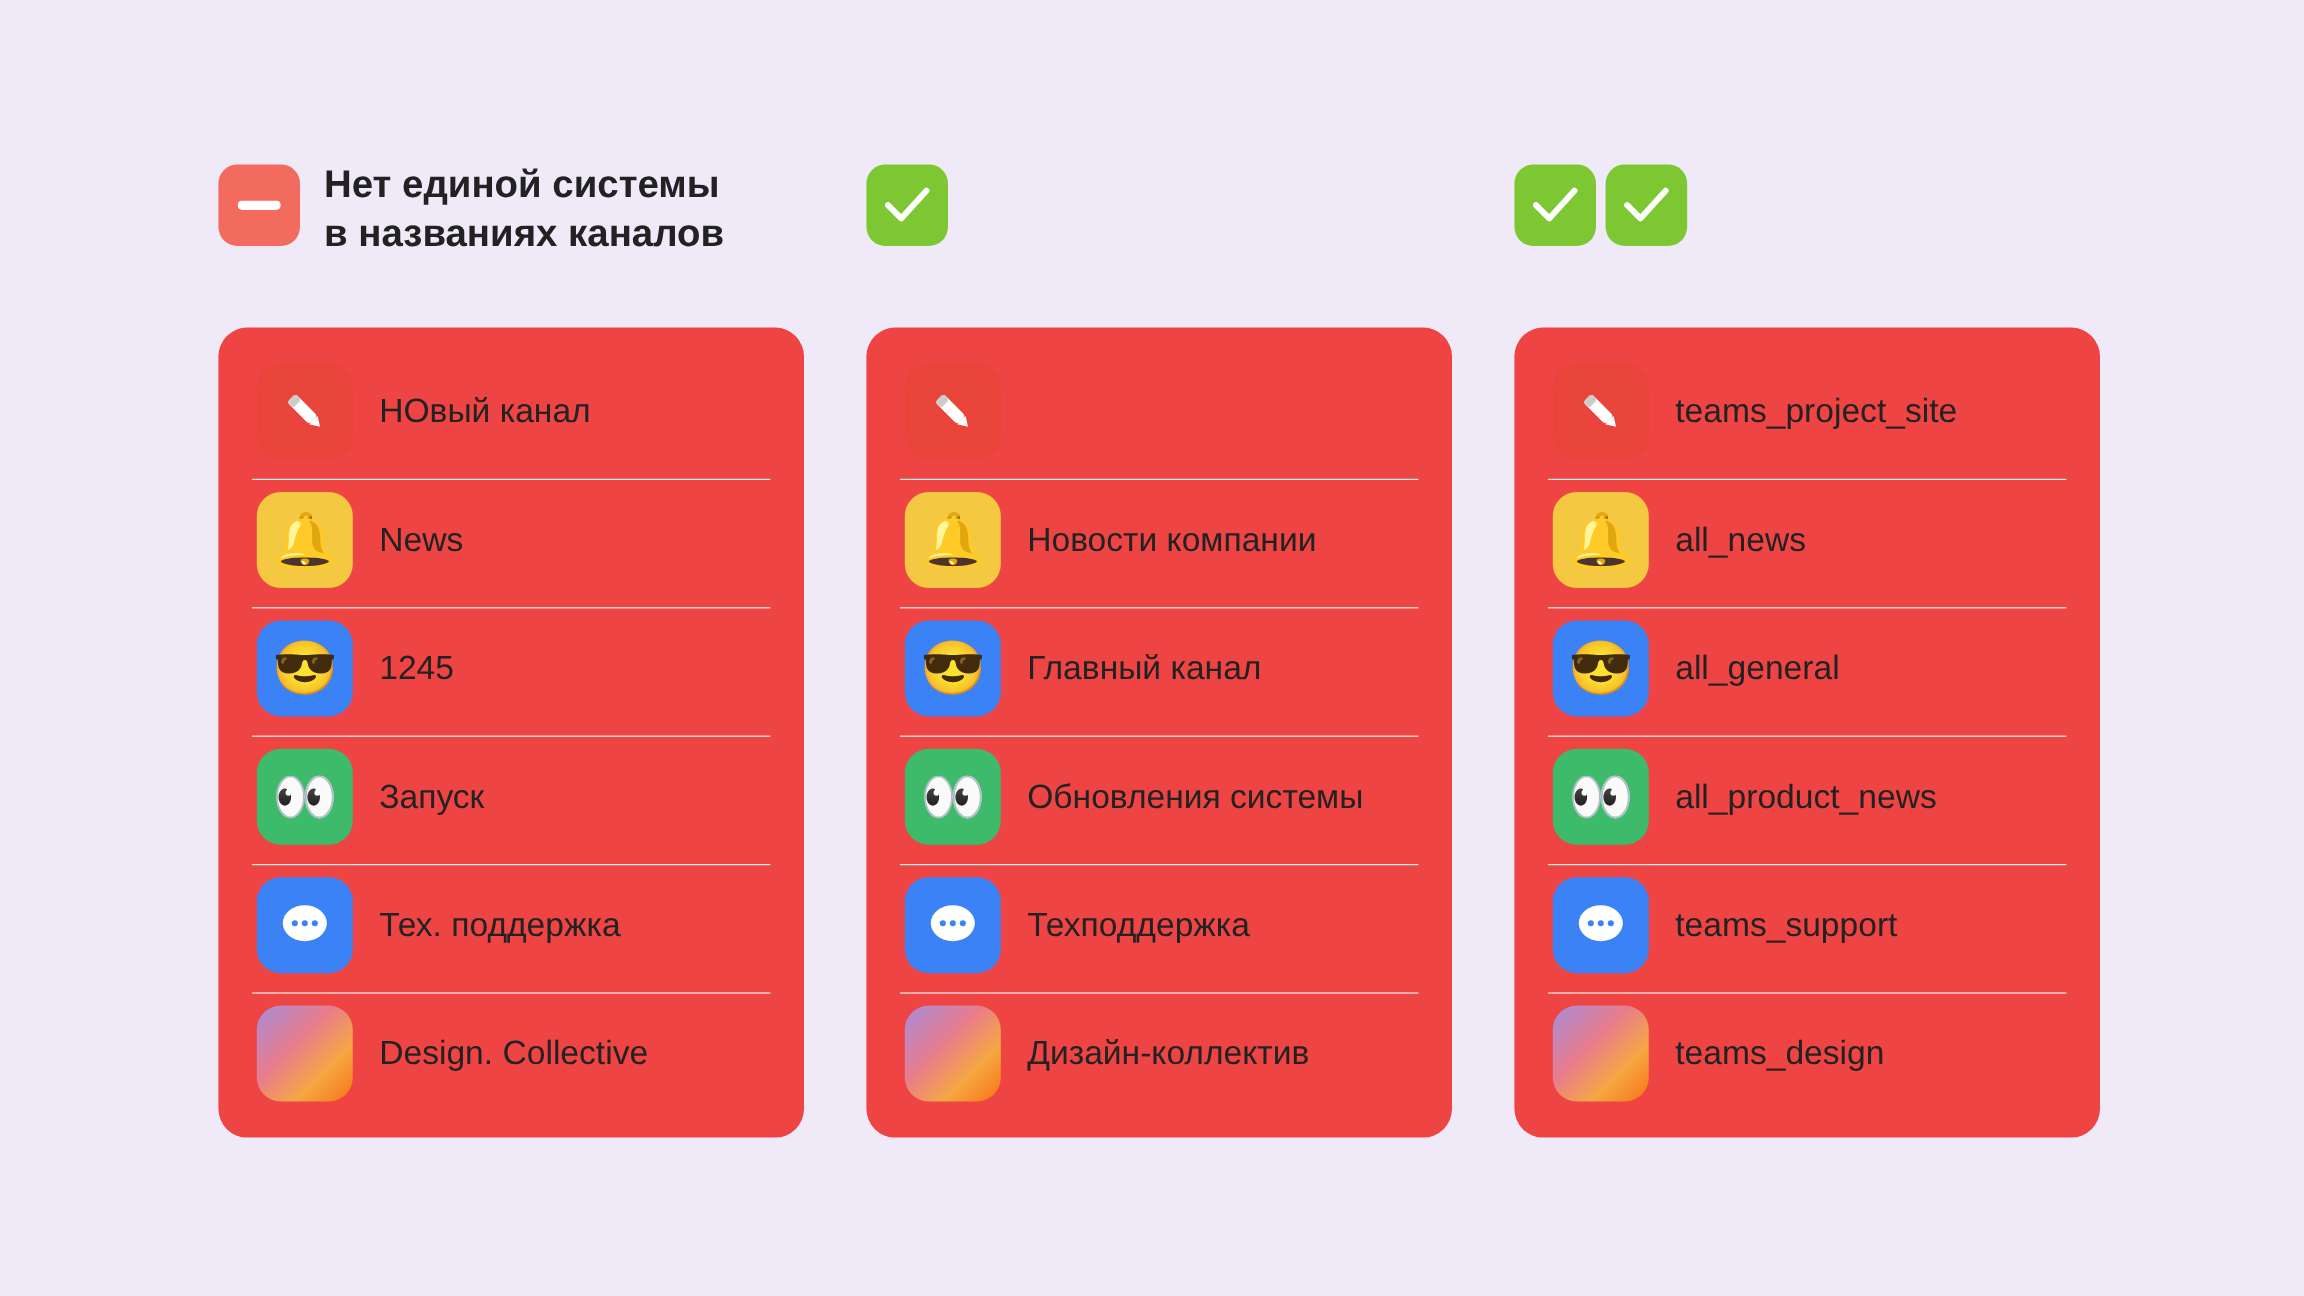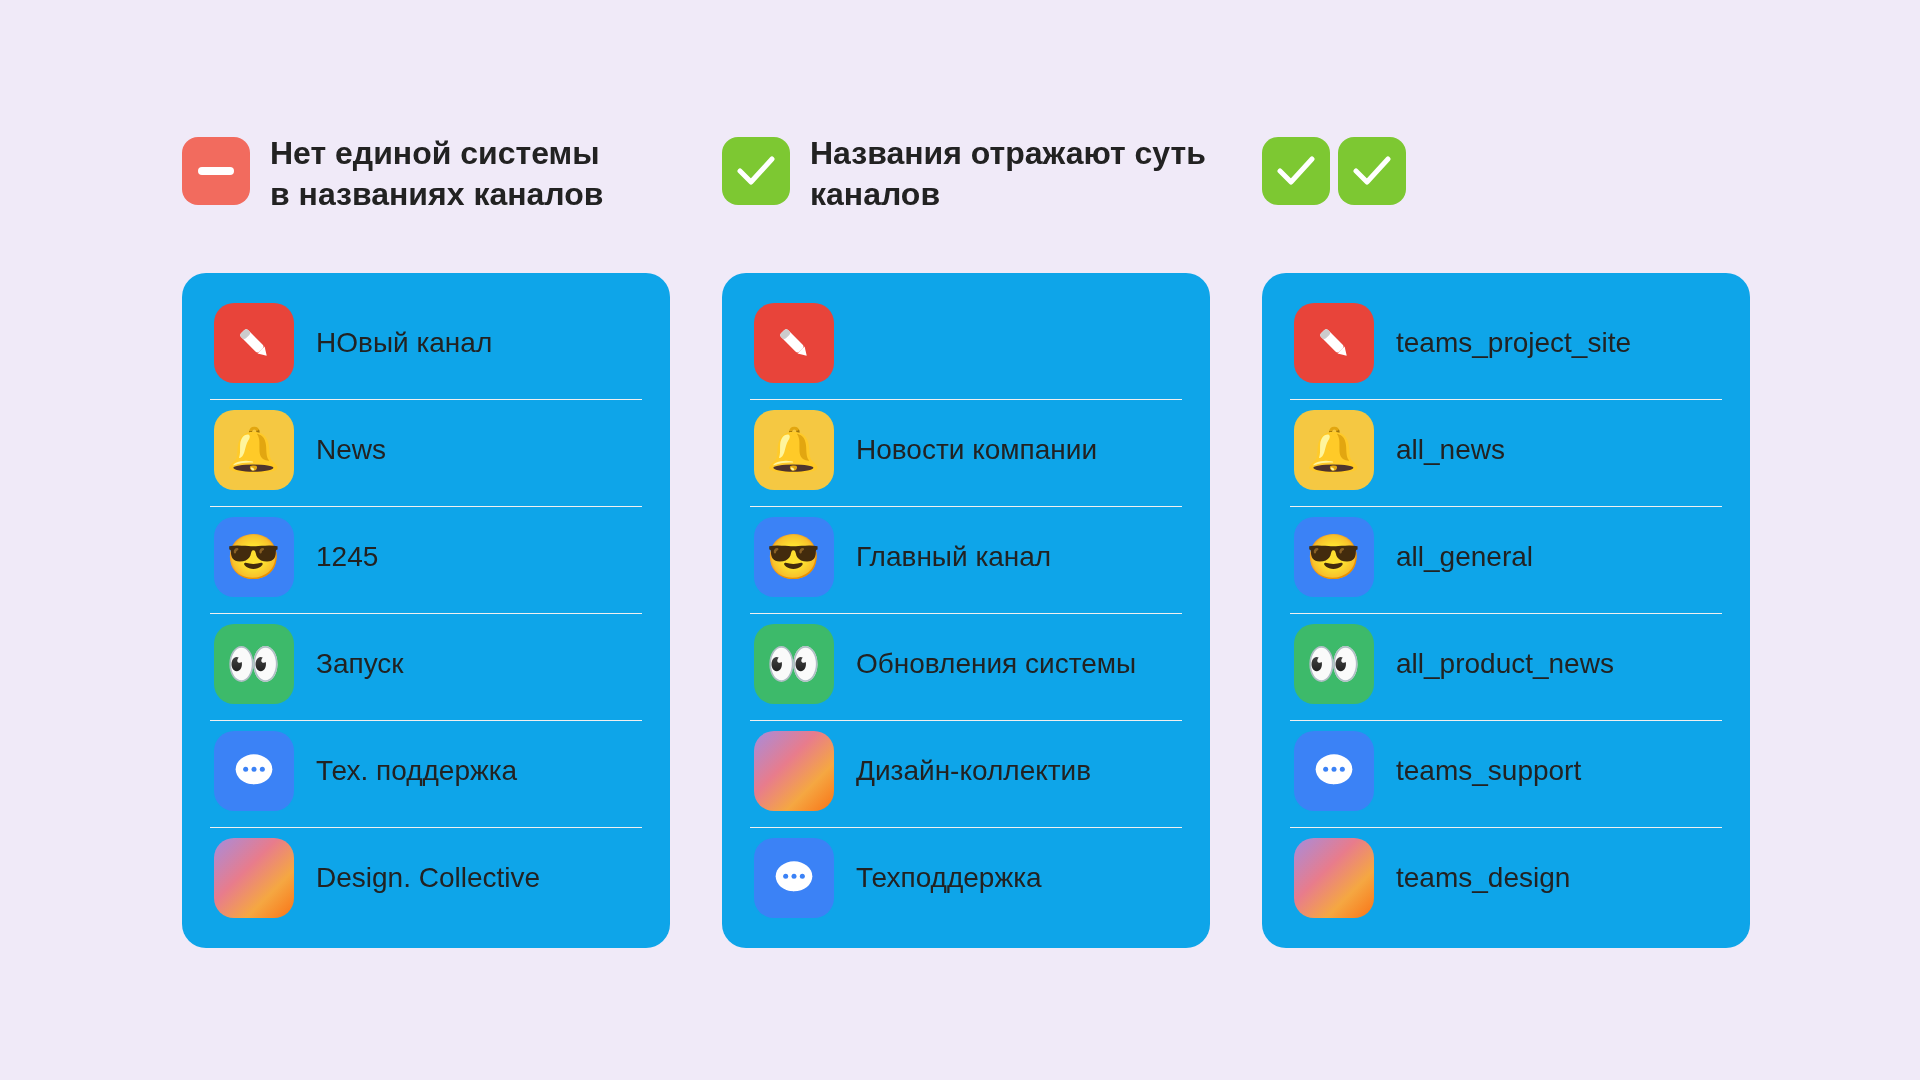--- a/index.html
+++ b/index.html
@@ -61,21 +61,21 @@
     .icon-green { background: #7dc832; }
 
     .header-title {
       font-size: 32px;
       font-weight: 600;
       color: #222;
       line-height: 1.3;
     }
 
     .card {
-      background: #0ea5e9;
+      background: #ef4444;
       border-radius: 24px;
       padding: 20px 28px;
       width: 100%;
       display: flex;
       flex-direction: column;
       gap: 6px;
     }
 
     .channel-item {
       display: flex;
@@ -188,22 +188,20 @@
     </div>
     <div class="column">
       <div class="column-header">
         <div class="header-icon-wrapper">
           <div class="header-icon icon-green">
             <svg width="38" height="32" viewBox="0 0 38 32">
               <polyline points="3,16 14,27 35,4" stroke="white" stroke-width="5" fill="none" stroke-linecap="round" stroke-linejoin="round"></polyline>
             </svg>
           </div>
         </div>
-        <div class="header-title" style="white-space: pre-line;">Названия отражают суть
-каналов</div>
       </div>
       <div class="card">
         <div class="channel-item">
           <div class="channel-icon red">
             <svg width="44" height="44" viewBox="0 0 44 44">
               <g transform="rotate(-45, 22, 22)">
                 <rect x="17" y="6" width="10" height="26" rx="3" fill="white"></rect>
                 <polygon points="17,32 27,32 22,40" fill="white"></polygon>
                 <rect x="17" y="6" width="10" height="7" rx="3" fill="#ccc"></rect>
               </g>
@@ -222,35 +220,35 @@
           </div>
           <span class="channel-name">Главный канал</span>
         </div>
         <div class="channel-item">
           <div class="channel-icon green">
             <span style="font-size:44px">👀</span>
           </div>
           <span class="channel-name">Обновления системы</span>
         </div>
         <div class="channel-item">
-          <div class="gradient-icon"></div>
-          <span class="channel-name">Дизайн-коллектив</span>
-        </div>
-        <div class="channel-item">
           <div class="channel-icon blue-msg">
             <svg viewBox="0 0 60 60" width="50" height="50">
               <ellipse cx="30" cy="28" rx="22" ry="18" fill="white"></ellipse>
               <polygon points="20,44 30,46 28,35" fill="white"></polygon>
               <circle cx="20" cy="28" r="3" fill="#3b82f6"></circle>
               <circle cx="30" cy="28" r="3" fill="#3b82f6"></circle>
               <circle cx="40" cy="28" r="3" fill="#3b82f6"></circle>
             </svg>
           </div>
           <span class="channel-name">Техподдержка</span>
         </div>
+        <div class="channel-item">
+          <div class="gradient-icon"></div>
+          <span class="channel-name">Дизайн-коллектив</span>
+        </div>
       </div>
     </div>
     <div class="column">
       <div class="column-header">
         <div class="header-icon-wrapper">
           <div class="header-icon icon-green">
             <svg width="38" height="32" viewBox="0 0 38 32">
               <polyline points="3,16 14,27 35,4" stroke="white" stroke-width="5" fill="none" stroke-linecap="round" stroke-linejoin="round"></polyline>
             </svg>
           </div>

